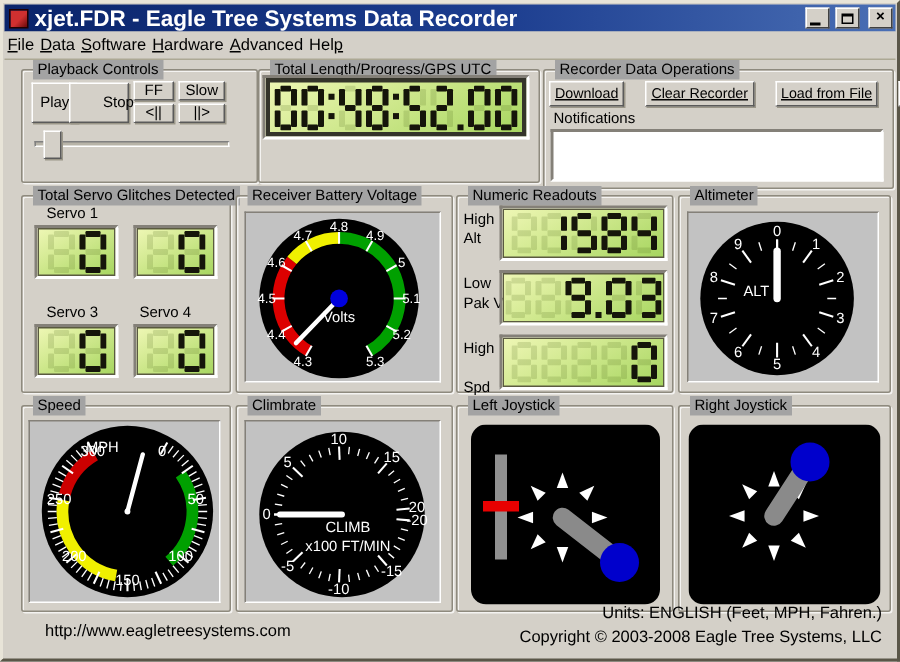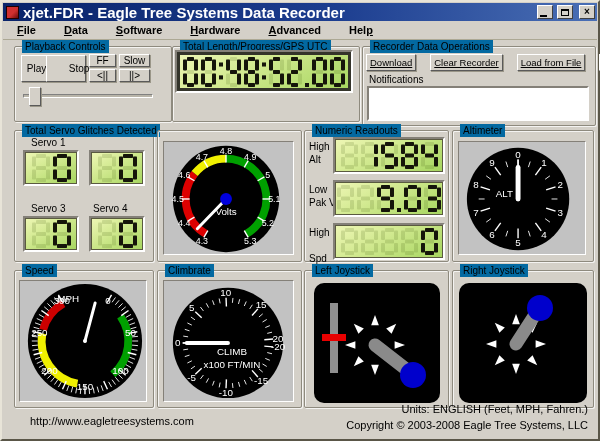--- a/index.html
+++ b/index.html
@@ -14,25 +14,25 @@
     border:1px solid #200;box-sizing:border-box;flex:none;}
   .tb-title{flex:1;white-space:nowrap;overflow:hidden;font-size:15px;}
   .tb-btn{width:16px;height:14px;background:#d4d0c8;border:1px solid;border-color:#fff #404040 #404040 #fff;
     box-sizing:border-box;position:relative;flex:none;color:#000;font-weight:bold;
     display:flex;align-items:center;justify-content:center;font-size:10px;line-height:10px;}
   .glyph-min{position:absolute;left:2px;bottom:1px;width:7px;height:2px;background:#000;}
   .glyph-max{width:8px;height:7px;border:1px solid #000;border-top-width:2px;box-sizing:border-box;}
   
   .menubar{position:absolute;left:1px;top:19px;right:1px;height:18px;background:#d4d0c8;
     display:flex;align-items:center;border-bottom:1px solid #aca894;}
-  .menu-item{padding:2px 14px;font-weight:bold;}
+  .menu-item{padding:2px 2px;}
   
   .groupbox{position:absolute;border:1px solid #8e8a7e;border-radius:2px;
     box-shadow:1px 1px 0 rgba(255,255,255,.75), inset 1px 1px 0 rgba(255,255,255,.75);}
-  .gb-label{position:absolute;top:-7px;left:7px;background:#0369a1;padding:0 3px;font-size:10px;line-height:13px;white-space:nowrap;}
+  .gb-label{position:absolute;top:-7px;left:7px;background:#a3a3a3;padding:0 3px;font-size:10px;line-height:13px;white-space:nowrap;}
   .lbl{position:absolute;font-size:10px;white-space:nowrap;}
   
   .btn{position:absolute;background:#d4d0c8;border:1px solid;border-color:#fff #5a5a5a #5a5a5a #fff;
     box-shadow:1px 1px 0 #9a9688;display:flex;align-items:center;justify-content:center;
     font-family:"Liberation Sans",sans-serif;font-size:10px;box-sizing:border-box;white-space:nowrap;}
   .rec-btn{position:static;height:17px;padding:1px 3px;font-size:9.5px;flex:none;}
   
   .slider-track{position:absolute;height:4px;background:#b8b4a8;border:1px solid;border-color:#808080 #fff #fff #808080;box-sizing:border-box;}
   .slider-thumb{position:absolute;width:10px;height:17px;background:#d4d0c8;border:1px solid;border-color:#fff #5a5a5a #5a5a5a #fff;box-shadow:1px 1px 0 #9a9688;}
   
@@ -319,20 +319,21 @@
           <rect x="35" y="2.4" width="4" height="10" fill="#15150a" rx="0.8"></rect>
           <rect x="35" y="15.6" width="4" height="10" fill="#15150a" rx="0.8"></rect>
           <rect x="25" y="24" width="10" height="4" fill="#15150a" rx="0.8"></rect>
           <rect x="21" y="15.6" width="4" height="10" fill="#15150a" rx="0.8"></rect>
           <rect x="21" y="2.4" width="4" height="10" fill="#15150a" rx="0.8"></rect>
         </svg>
       </div>
   </div>
 
   <div class="groupbox" style="left:155px;top:128px;width:143px;height:130px;">
+    <div class="gb-label">Receiver Battery Voltage</div>
     <div class="panel" style="left:5px;top:10px;width:131px;height:114px;">
         <svg width="131" height="114" viewBox="0 0 131 114">
           <circle cx="63" cy="58" r="54" fill="#000"></circle>
           <path d="M42.5 93.50704155516199 A41 41 0 0 1 31.137015580264208 32.197863966956646" stroke="#dd0000" stroke-width="8" fill="none"></path>
           <path d="M31.137015580264208 32.197863966956646 A41 41 0 0 1 63 17" stroke="#f0f000" stroke-width="8" fill="none"></path>
           <path d="M63 17 A41 41 0 0 1 83.5 93.50704155516199" stroke="#00a000" stroke-width="8" fill="none"></path>
           <line x1="40.5" y1="96.97114317029974" x2="44.5" y2="90.04293994002424" stroke="#fff" stroke-width="1.4"></line>
           <line x1="24.02885682970031" y1="80.50000000000009" x2="30.95706005997581" y2="76.50000000000006" stroke="#fff" stroke-width="1.4"></line>
           <line x1="18" y1="57.99999999999996" x2="26" y2="57.999999999999964" stroke="#fff" stroke-width="1.4"></line>
           <line x1="24.02885682970024" y1="35.50000000000004" x2="30.957060059975753" y2="39.50000000000003" stroke="#fff" stroke-width="1.4"></line>

